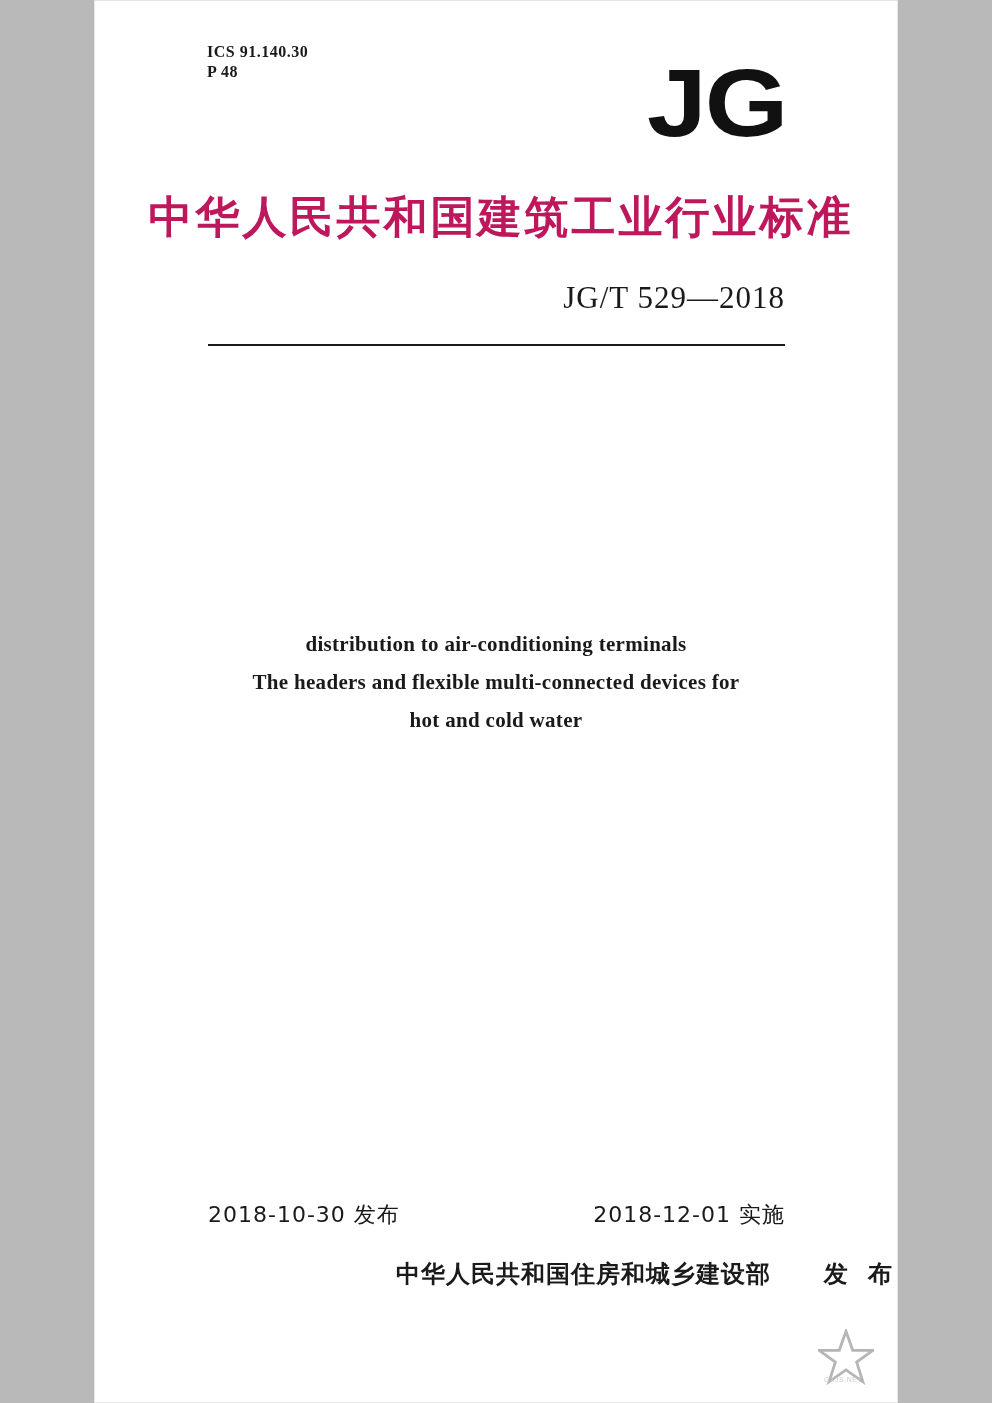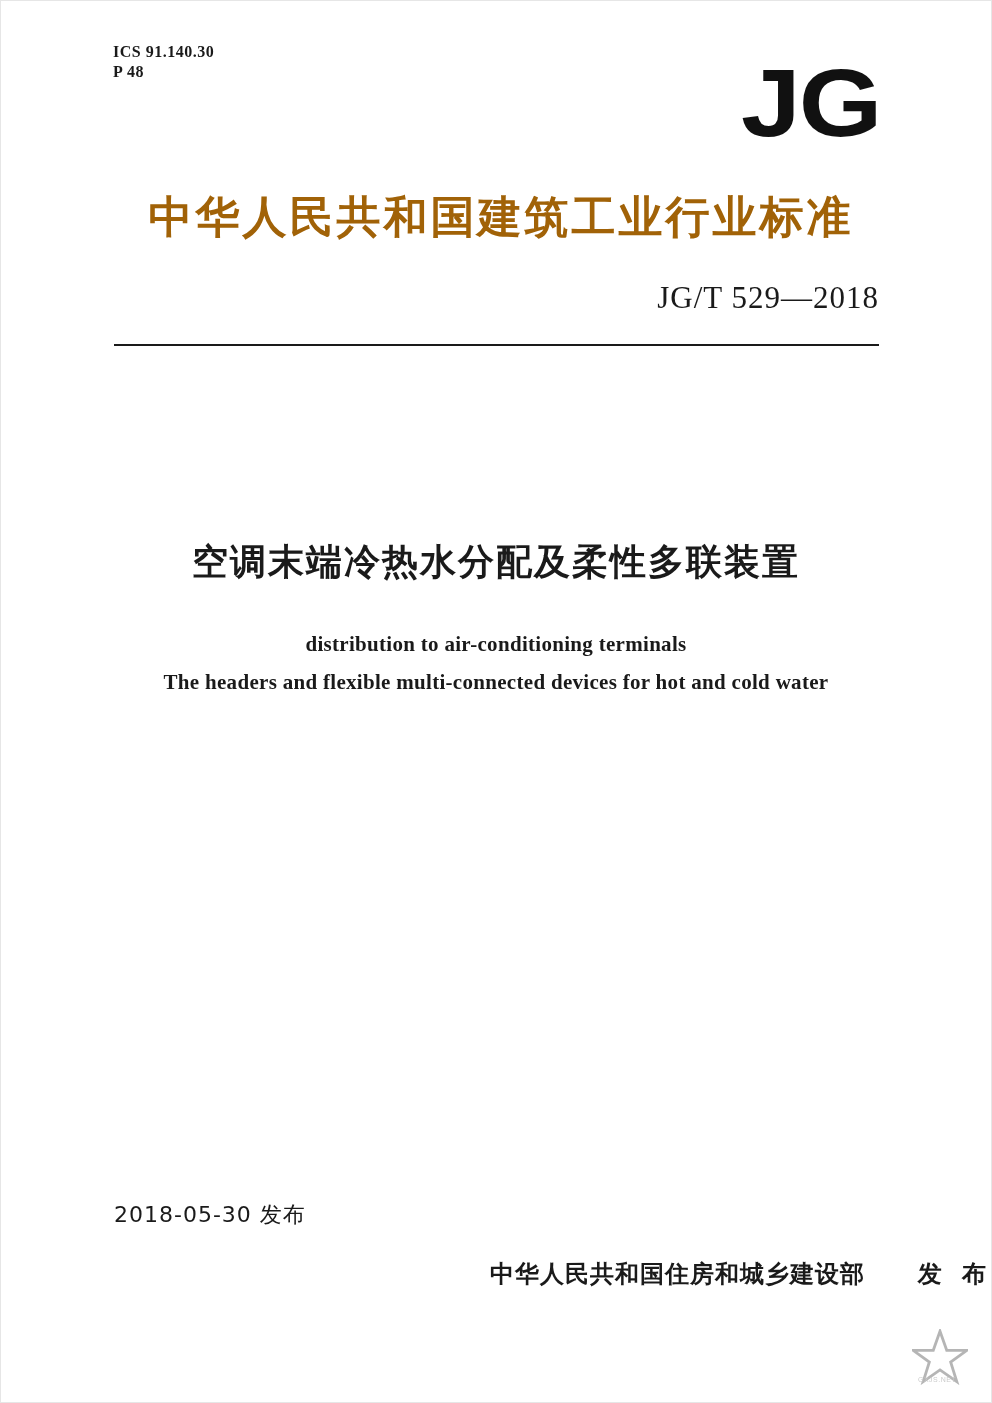--- a/index.html
+++ b/index.html
@@ -2,21 +2,21 @@
 <html><head>
 <meta charset="utf-8">
 <style>
   html, body {
     margin: 0;
     padding: 0;
     background: #b9b9b9;
   }
   .page {
     position: relative;
-    width: 992px;
+    width: 804px;
     height: 1403px;
     background: #ffffff;
     margin: 0 auto;
     overflow: hidden;
     font-family: "Liberation Serif", serif;
     color: #1a1a1a;
   }
   
   .page::before {
     content: "";
@@ -55,21 +55,21 @@
   .main-title {
     position: absolute;
     left: 0;
     right: 0;
     top: 188px;
     text-align: center;
     font-family: "DejaVu Sans", "Liberation Sans", sans-serif;
     font-weight: bold;
     font-size: 44px;
     letter-spacing: 3px;
-    color: #a16207;
+    color: #be185d;
     margin-left: 10px;
   }
 
   .std-number {
     position: absolute;
     right: 113px;
     top: 280px;
     font-family: "Liberation Serif", serif;
     font-size: 31px;
     letter-spacing: 1px;
@@ -182,29 +182,29 @@
   </div>
 
   <div class="jg-logo">JG</div>
 
   <div class="main-title">中华人民共和国建筑工业行业标准</div>
 
   <div class="std-number">JG/T 529—2018</div>
 
   <div class="hr-top"></div>
 
-  <div class="doc-title-cn">空调末端冷热水分配及柔性多联装置</div>
 
   <div class="doc-title-en">
     <div>distribution to air-conditioning terminals</div>
     <div>The headers and flexible multi-connected devices for hot and cold water</div>
   </div>
 
   <div class="date-row">
-    <span>2018-05-30 发布</span>
+    <span>2018-10-30 发布</span>
+    <span>2018-12-01 实施</span>
   </div>
 
   <div class="publisher">
     <span>中华人民共和国住房和城乡建设部</span>
     <span class="gap"></span>
     <span class="pub-word">发 布</span>
   </div>
 
   <div class="watermark">
     <svg class="wm-star" viewBox="0 0 100 100">

